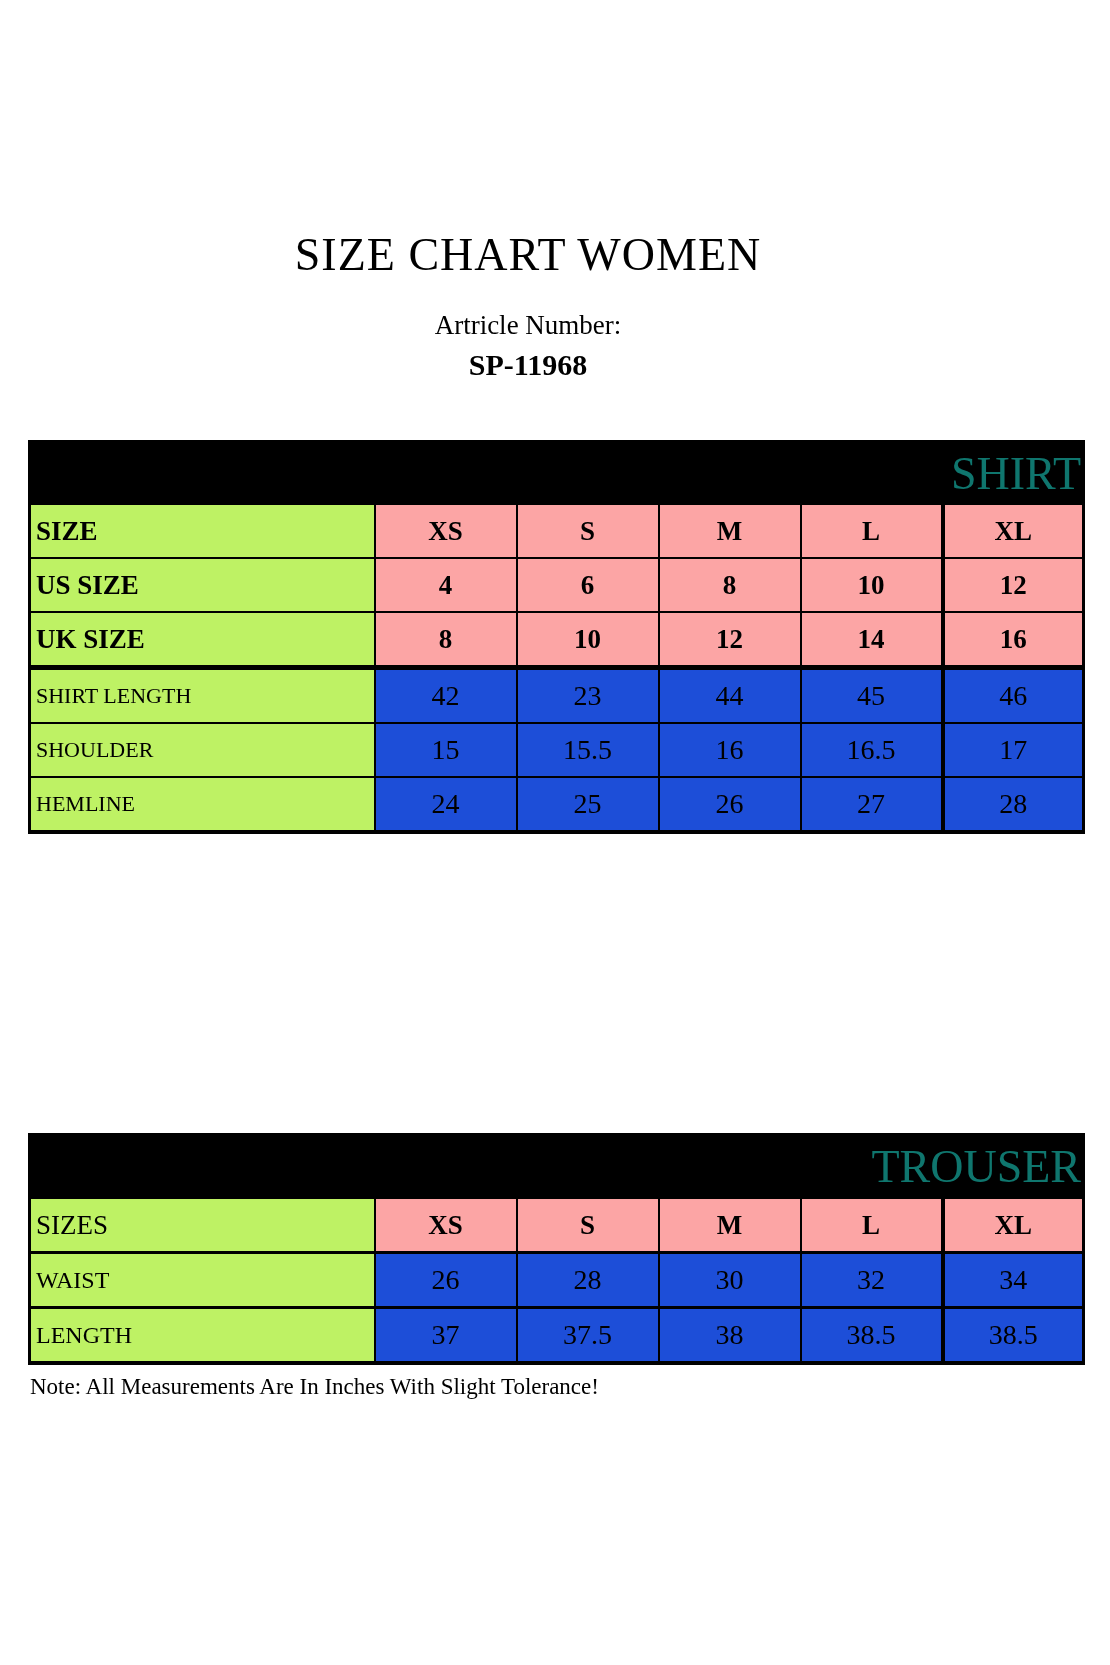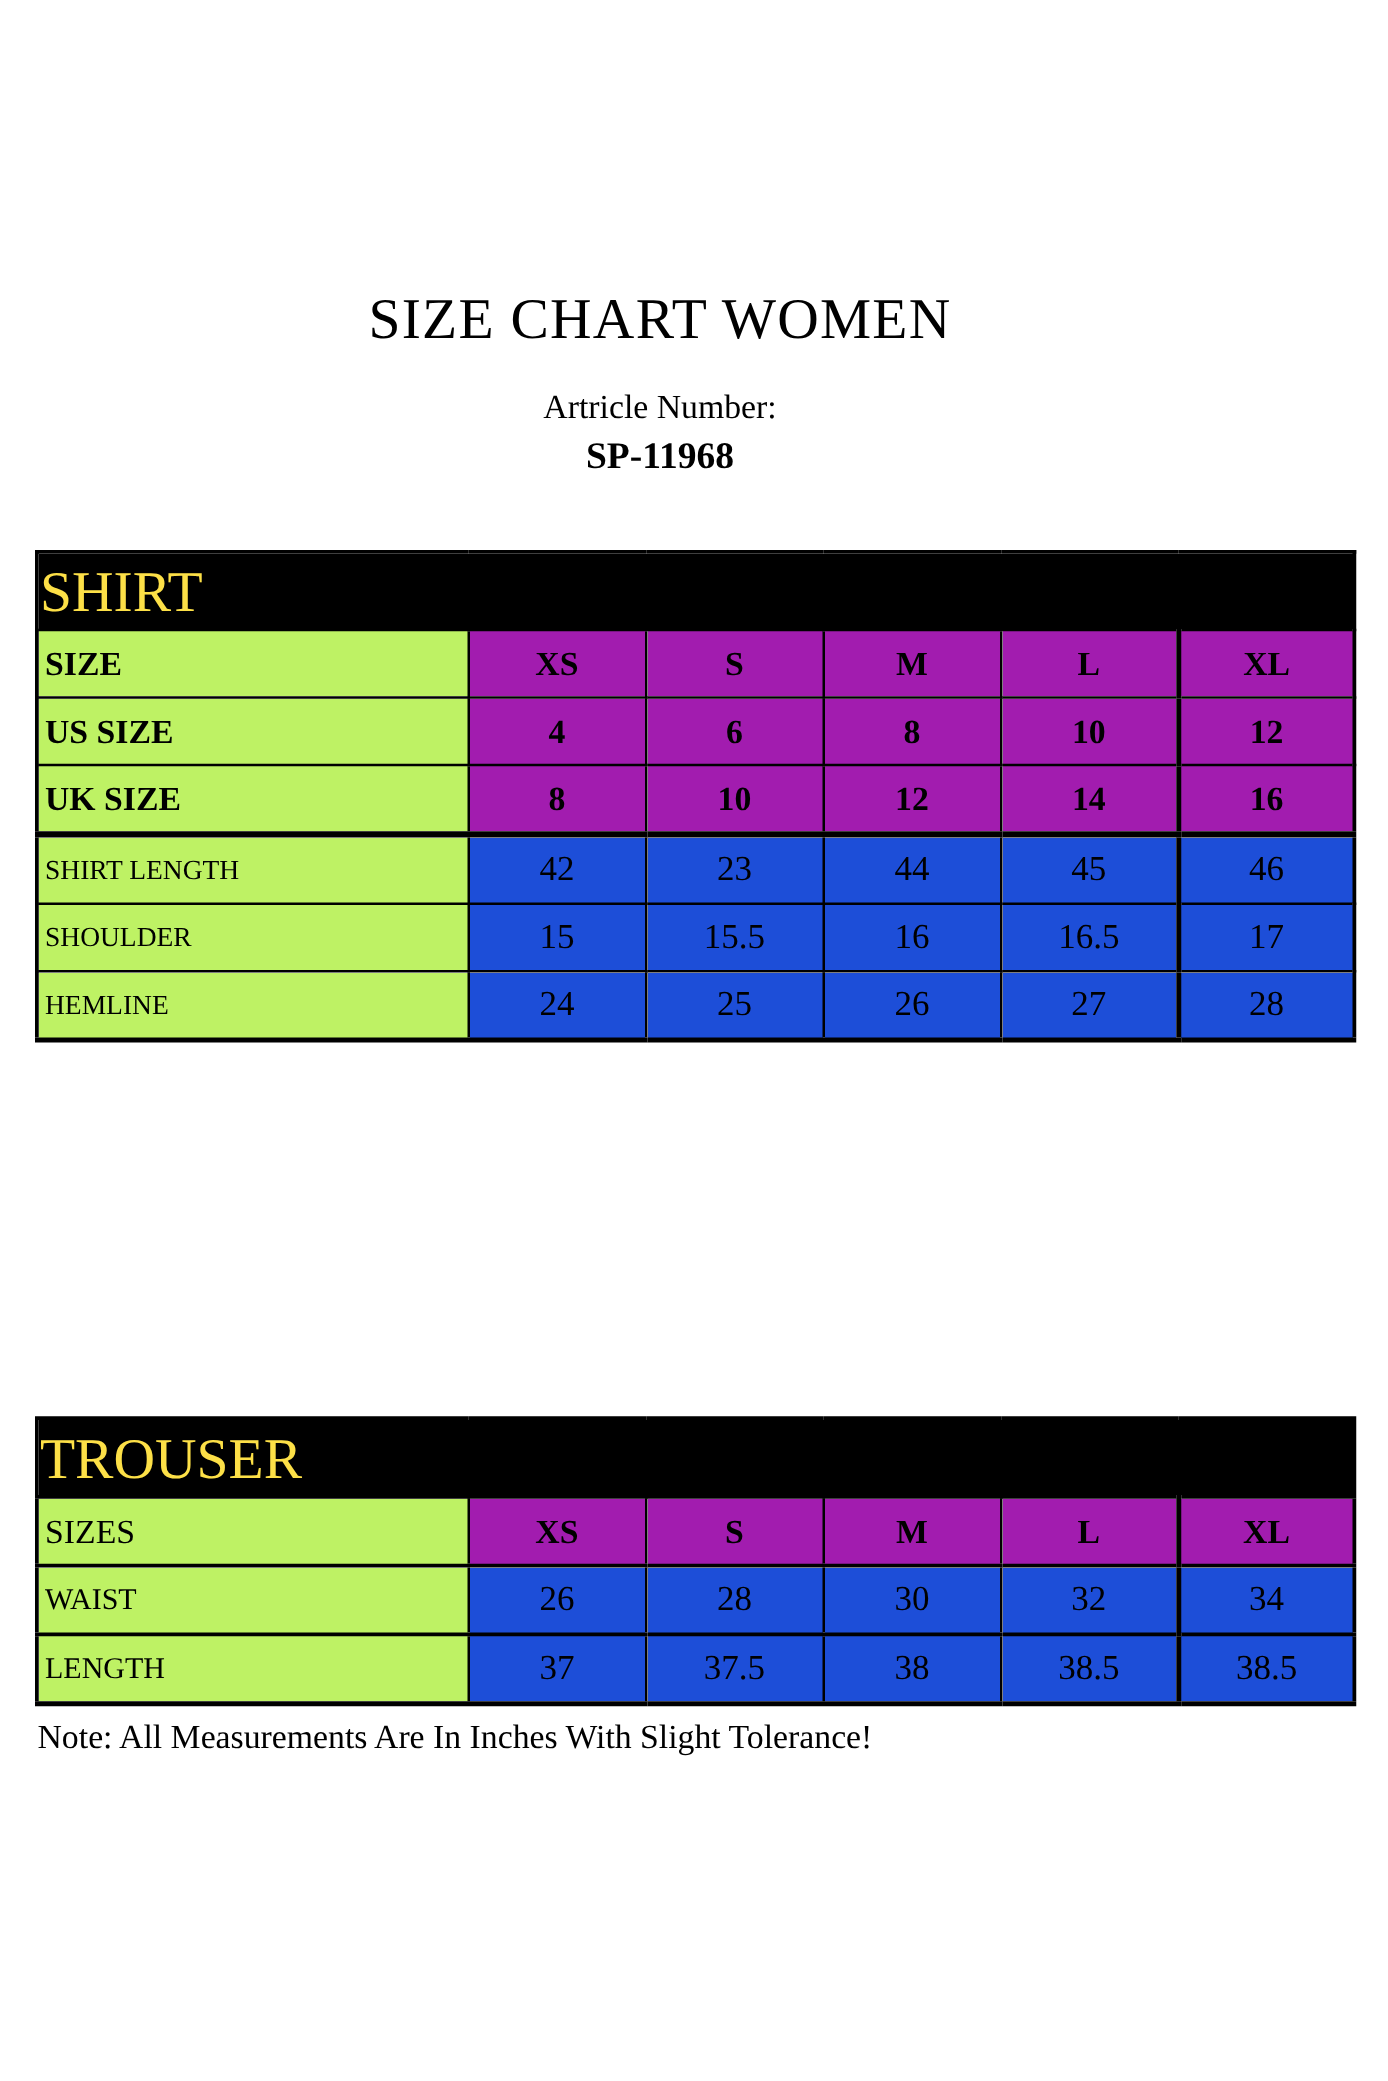--- a/index.html
+++ b/index.html
@@ -22,42 +22,42 @@
   }
   table.size-table{
     position:absolute;left:28px;
     width:1054px;border-collapse:collapse;table-layout:fixed;
     border:3px solid #000;
   }
   #shirt-table{top:440px;}
   #trouser-table{top:1133px;}
   td{border:2px solid #000;vertical-align:middle;overflow:hidden;}
   tr.bar td{
-    background:#000;color:#fde047;text-align:left;
+    background:#000;color:#0f766e;text-align:right;
     font-size:46px;height:58px;border:2px solid #000;
   }
   td.label-cell{
     background:#bef264;text-align:left;padding:0 0 0 5px;
   }
   tr.hdr td{height:50px;}
   tr.hdr td.label-cell{font-weight:bold;font-size:27px;}
-  tr.hdr td.val{background:#a21caf;font-weight:bold;font-size:27px;text-align:center;}
+  tr.hdr td.val{background:#fca5a5;font-weight:bold;font-size:27px;text-align:center;}
   tr.datarow td{height:50px;}
   tr.datarow td.label-cell{font-size:22px;}
   tr.datarow td.val{background:#1d4ed8;font-size:28px;text-align:center;}
   tr.thick-below td{border-bottom-width:5px;margin-top:44px;}
   td.xl-col{border-left-width:4px;}
   #shirt-table tr:last-child td{border-bottom-width:4px;}
   #trouser-table td{border-top-width:3px;border-bottom-width:3px;}
   #trouser-table tr:last-child td{border-bottom-width:4px;}
   #trouser-table tr.hdr td.label-cell{font-weight:normal;font-size:27px;}
   #trouser-table tr.datarow td.label-cell{font-size:24px;}
   .note{
     position:absolute;top:1374px;left:30px;
-    font-size:27px;text-align:left;
+    font-size:23px;text-align:left;
   }
 </style>
 </head>
 <body>
 
 <div class="page-title">SIZE CHART WOMEN</div>
 <div class="article-label">Artricle Number:</div>
 <div class="article-number">SP-11968</div>
 
 <table class="size-table" id="shirt-table">

